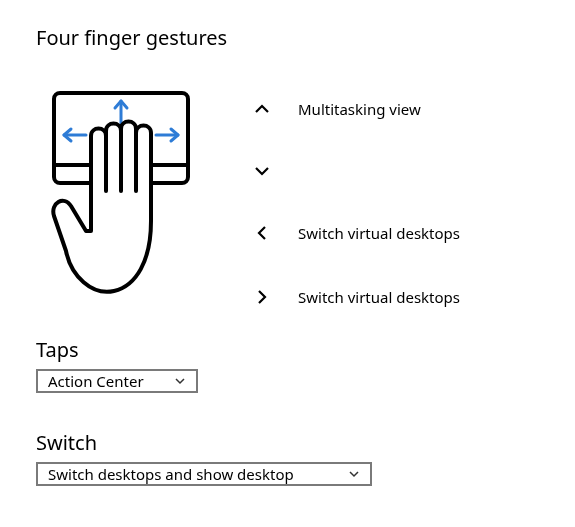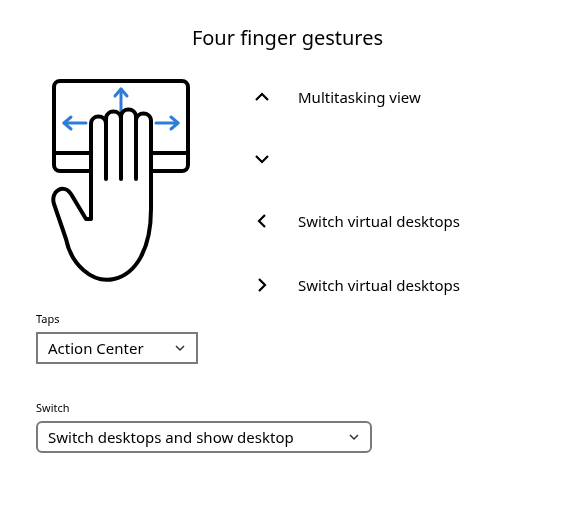--- a/index.html
+++ b/index.html
@@ -11,22 +11,21 @@
     background: #ffffff;
     font-family: "Segoe UI", system-ui, sans-serif;
     color: #000000;
   }
   .container {
     padding: 24px 36px;
   }
   .section-title {
     font-size: 20px;
     font-weight: 400;
-    margin: 0 0 28px 0;
-    text-align: center;
+    margin: 0 0 40px 0;
   }
   .gesture-row {
     display: flex;
     align-items: flex-start;
     gap: 48px;
   }
   .illustration {
     flex-shrink: 0;
     width: 170px;
     height: 220px;
@@ -52,45 +51,45 @@
   }
   .gesture-icon svg {
     stroke: #000;
     stroke-width: 2.2;
     fill: none;
   }
   .gesture-label {
     font-size: 15px;
   }
   .sub-label {
-    font-size: 11px;
-    margin: 12px 0 6px 0;
+    font-size: 20px;
+    margin: 25px 0 6px 0;
   }
   .select {
     display: inline-flex;
     align-items: center;
     justify-content: space-between;
     border: 2px solid #7a7a7a;
-    height: 32px;
+    height: 24px;
     padding: 0 10px;
     font-size: 15px;
     background: #fff;
     cursor: pointer;
   }
   .select .chev {
     margin-left: 12px;
     display: flex;
   }
   .select .chev svg {
     stroke: #333;
     stroke-width: 1.5;
     fill: none;
   }
   .taps-select { min-width: 162px; }
-  .swipes-select { min-width: 336px; border-radius: 6px; }
+  .swipes-select { min-width: 336px; }
 </style>
 </head>
 <body>
 
 <div class="container">
 
   <h2 class="section-title">Four finger gestures</h2>
 
   <div class="gesture-row">
 

